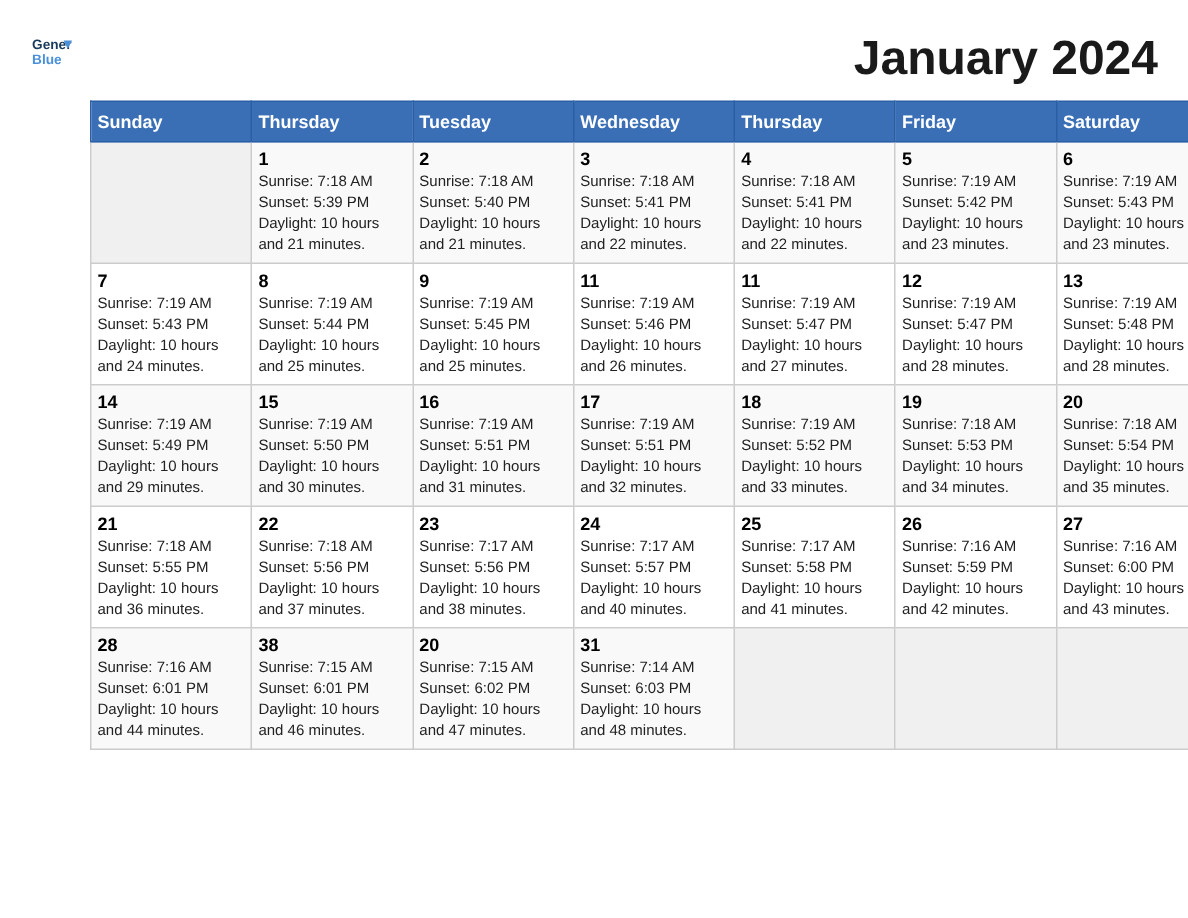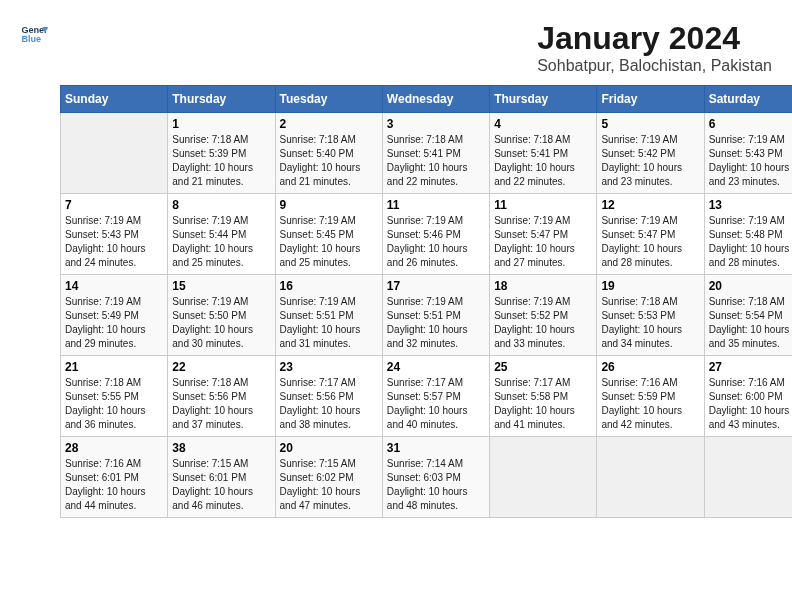--- a/index.html
+++ b/index.html
@@ -19,21 +19,21 @@
     .logo {
       display: flex;
       align-items: center;
       gap: 4px;
     }
     .logo-icon {
       width: 28px;
       height: 28px;
     }
     .title-section {
-      text-align: left;
+      text-align: right;
     }
     .main-title {
       font-size: 32px;
       font-weight: bold;
       color: #1a1a1a;
     }
     .sub-title {
       font-size: 16px;
       color: #444;
     }
@@ -85,21 +85,20 @@
 <div class="header-section">
   <div class="logo">
     <svg class="logo-icon" viewBox="0 0 40 40" xmlns="http://www.w3.org/2000/svg">
       <text x="2" y="18" font-size="13" font-weight="bold" fill="#1a3a5c" font-family="Arial">General</text>
       <text x="2" y="32" font-size="13" font-weight="bold" fill="#4a90d9" font-family="Arial">Blue</text>
       <polygon points="32,10 40,10 36,18" fill="#4a90d9"></polygon>
     </svg>
   </div>
   <div class="title-section">
     <div class="main-title">January 2024</div>
-    <div class="sub-title">Sohbatpur, Balochistan, Pakistan</div>
   </div>
 </div>
 
 <table>
   <thead>
     <tr>
     <th>Sunday</th>
         <th>Thursday</th>
         <th>Tuesday</th>
         <th>Wednesday</th>

